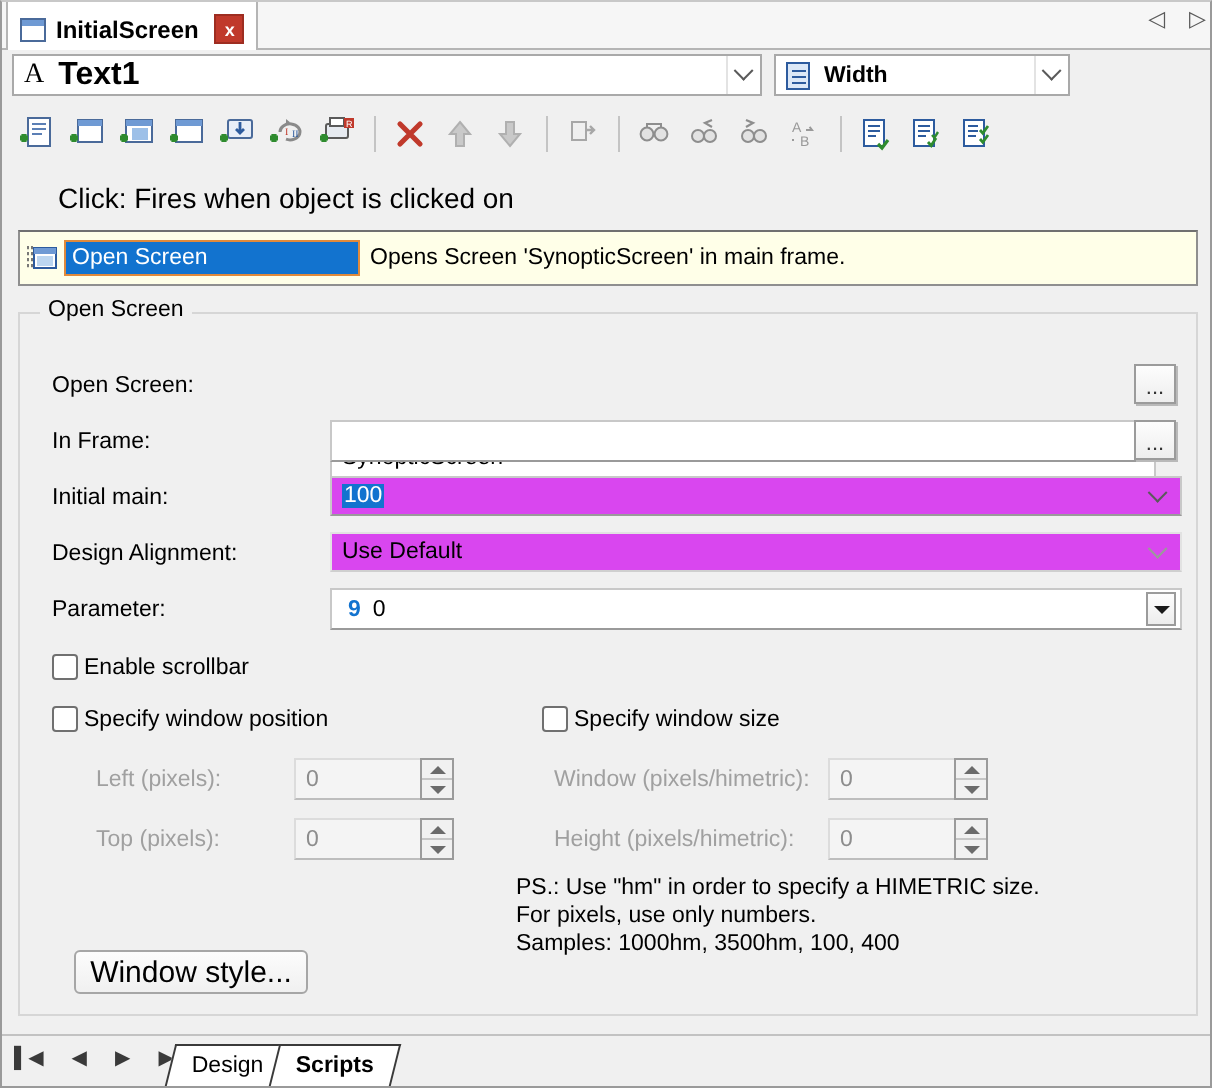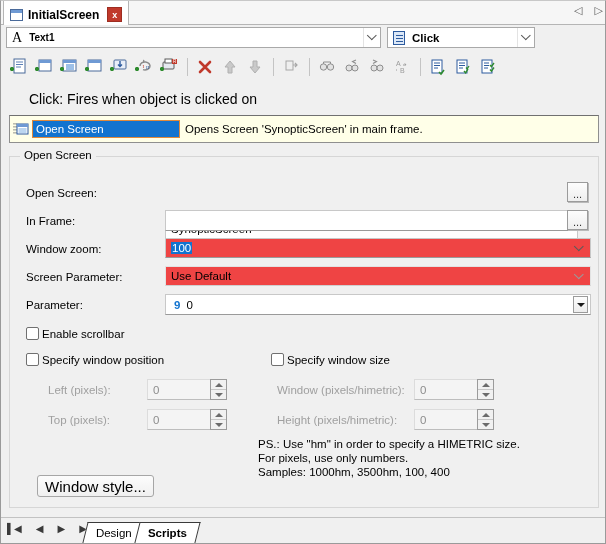--- a/index.html
+++ b/index.html
@@ -92,21 +92,21 @@
   }
   .chev {
     display: block; width: 7px; height: 7px;
     border-left: 1.5px solid #5a5a5a;
     border-bottom: 1.5px solid #5a5a5a;
     transform: rotate(-45deg) translate(1px,-2px);
   }
   #combo-object { left: 5px; top: 2px; width: 375px; }
   #combo-event  { left: 386px; top: 2px; width: 148px; }
   .obj-a { font-family: "Liberation Serif", serif; font-size: 14px; margin-right: 7px; color:#000; }
-  .obj-name { font-weight: bold; font-size: 10px; }
+  .obj-name { font-weight: bold; font-size: 16px; }
   .evt-icon {
     width: 12px; height: 14px; margin-right: 7px; flex: none; position: relative;
     background: #dce8f7; border: 1px solid #2d5b9e;
   }
   .evt-icon:after {
     content:""; position:absolute; left:2px; top:3px; width:7px; height:1px;
     box-shadow: 0 0 0 0 #2d5b9e, 0 3px 0 0 #2d5b9e, 0 6px 0 0 #2d5b9e;
     background: #2d5b9e;
   }
   .evt-name { font-weight: bold; font-size: 11.5px; }
@@ -188,21 +188,21 @@
     position: absolute; width: 21px; height: 20px;
     background: linear-gradient(#fdfdfd,#eeeeee);
     border: 1px solid #9b9b9b;
     box-shadow: 1px 1px 0 #b9b9b9;
     display: flex; align-items: flex-end; justify-content: center;
     font-size: 11px; color: #333; line-height: 10px;
     padding-bottom: 2px;
   }
   .combo2 {
     position: absolute; height: 20px;
-    background: #ef4444;
+    background: #d946ef;
     border: 1px solid #c8c8c8;
     border-bottom-color: #9a9a9a;
     display: flex; align-items: center;
   }
   .combo2 .c2body { flex: 1; padding-left: 5px; font-size: 11.5px; display:flex; align-items:center; overflow:hidden; white-space:nowrap; }
   .combo2 .c2arrow { width: 22px; display: flex; align-items: center; justify-content: center; flex: none; }
   .sel-text { background: #1273cf; color: #fff; padding: 0 1px; }
 
   .paramcombo {
     position: absolute; height: 21px;
@@ -313,21 +313,21 @@
         <span class="obj-a">A</span>
         <span class="obj-name">Text1</span>
       </div>
       <div class="arrowbtn">
         <i class="chev"></i>
       </div>
     </div>
     <div class="combo" id="combo-event">
       <div class="cbody">
         <span class="evt-icon"></span>
-        <span class="evt-name">Click</span>
+        <span class="evt-name">Width</span>
       </div>
       <div class="arrowbtn">
         <i class="chev"></i>
       </div>
     </div>
   </div>
 
   <div class="toolbar">
 
     <div class="tbtn">
@@ -491,31 +491,31 @@
     <span class="gtitle">Open Screen</span>
 
     <span class="flabel" style="left:16px; top:30px;">Open Screen:</span>
     <div class="tinput" style="left:155px; top:25px; width:413px;margin-top:36px;">SynopticScreen</div>
     <div class="dotsbtn" style="left:557px; top:25px;">...</div>
 
     <span class="flabel" style="left:16px; top:58px;">In Frame:</span>
     <div class="tinput" style="left:155px; top:53px; width:413px;"></div>
     <div class="dotsbtn" style="left:557px; top:53px;">...</div>
 
-    <span class="flabel" style="left:16px; top:86px;">Window zoom:</span>
+    <span class="flabel" style="left:16px; top:86px;">Initial main:</span>
     <div class="combo2" style="left:155px; top:81px; width:426px;">
       <span class="c2body">
           <span class="sel-text">100</span>
         </span>
       <span class="c2arrow">
           <i class="chev"></i>
         </span>
     </div>
 
-    <span class="flabel" style="left:16px; top:114px;">Screen Parameter:</span>
+    <span class="flabel" style="left:16px; top:114px;">Design Alignment:</span>
     <div class="combo2" style="left:155px; top:109px; width:426px; border-color:#e2e2e2; border-bottom-color:#cfcfcf;">
       <span class="c2body">Use Default</span>
       <span class="c2arrow">
           <i class="chev" style="border-color:#9a9a9a;"></i>
         </span>
     </div>
 
     <span class="flabel" style="left:16px; top:142px;">Parameter:</span>
     <div class="paramcombo" style="left:155px; top:137px; width:426px;">
       <span class="pbody">

